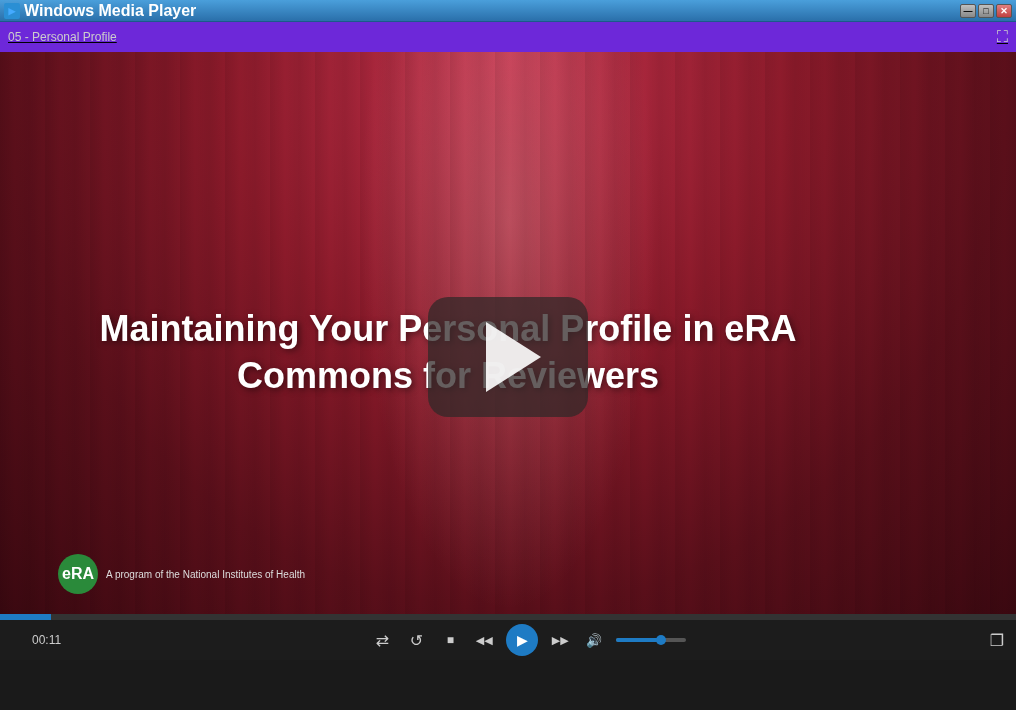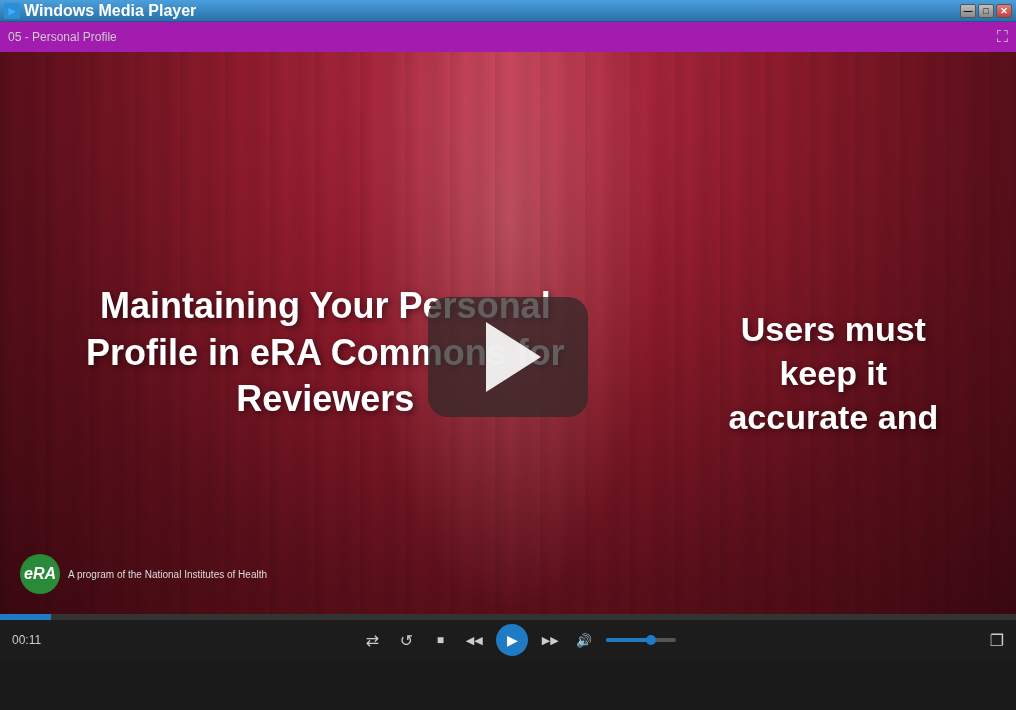--- a/index.html
+++ b/index.html
@@ -64,25 +64,26 @@
     }
     .title-btn.close-btn {
       background: linear-gradient(to bottom, #e08080, #c04040);
       color: white;
     }
 
     
     .menu-bar {
       width: 100%;
       height: 30px;
-      background: #a21caf;
+      background: #6d28d9;
       display: flex;
       align-items: center;
       justify-content: space-between;
       padding: 12px 8px;
+      text-decoration: underline;
     }
     .menu-title {
       color: #cccccc;
       font-size: 12px;
     }
     .menu-fullscreen {
       color: #cccccc;
       font-size: 16px;
       cursor: pointer;
     }
@@ -197,21 +198,21 @@
       width: 40px;
       height: 40px;
       background: #2a8a3a;
       border-radius: 50%;
       display: flex;
       align-items: center;
       justify-content: center;
       font-size: 16px;
       font-weight: bold;
       color: white;
-      font-style: italic;
+      margin-left: 38px;
     }
     .era-text-block {
       display: flex;
       flex-direction: column;
     }
     .era-main-text {
       color: white;
       font-size: 13px;
       font-weight: bold;
     }
@@ -242,20 +243,21 @@
       align-items: center;
       justify-content: space-between;
       padding: 0 12px;
       gap: 8px;
     }
     .controls-left {
       display: flex;
       align-items: center;
       gap: 12px;
       flex: 0 0 auto;
+      margin-left: 20px;
     }
     .time-display {
       color: #cccccc;
       font-size: 12px;
       min-width: 35px;
     }
     .controls-center {
       display: flex;
       align-items: center;
       gap: 10px;
@@ -338,21 +340,21 @@
   <span class="menu-title">05 - Personal Profile</span>
   <span class="menu-fullscreen">⛶</span>
 </div>
 
 <div class="video-area">
   <div class="curtain-stripes"></div>
 
   <div class="video-title-text">Maintaining Your Personal Profile in eRA Commons for Reviewers</div>
 
   <div class="video-subtitle-text">
-    <span>Users must keep it accurate and</span><br>
+    <br>
   </div>
 
   <div class="play-overlay">
     <div class="play-triangle"></div>
   </div>
 
   <div class="era-logo">
     <div class="era-circle">eRA</div>
     <div class="era-text-block">
       <span class="era-sub-text">A program of the National Institutes of Health</span>

